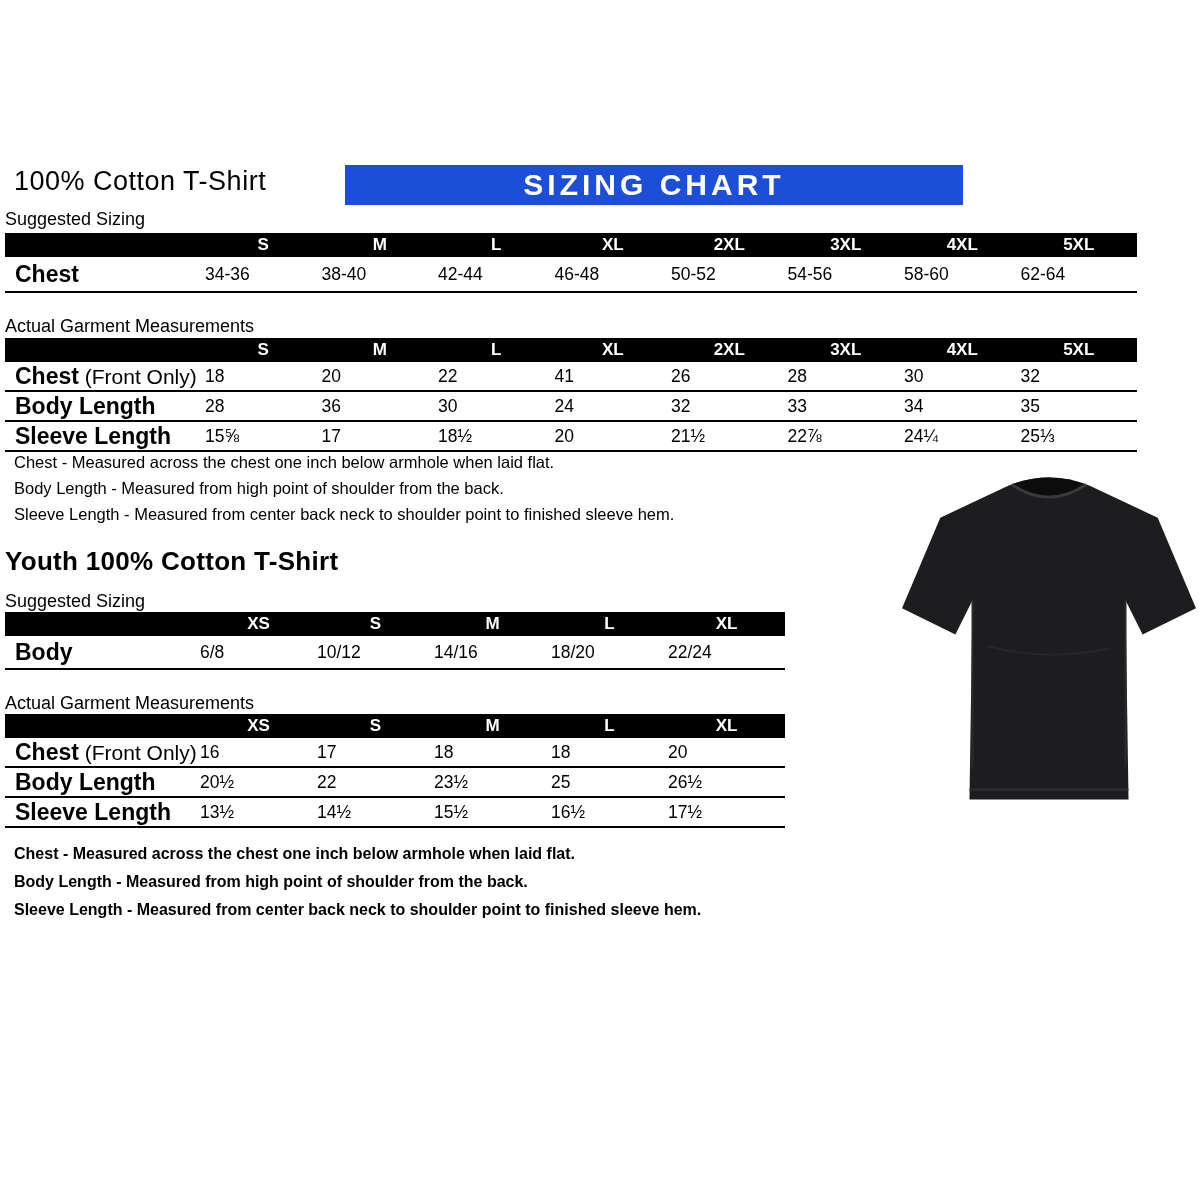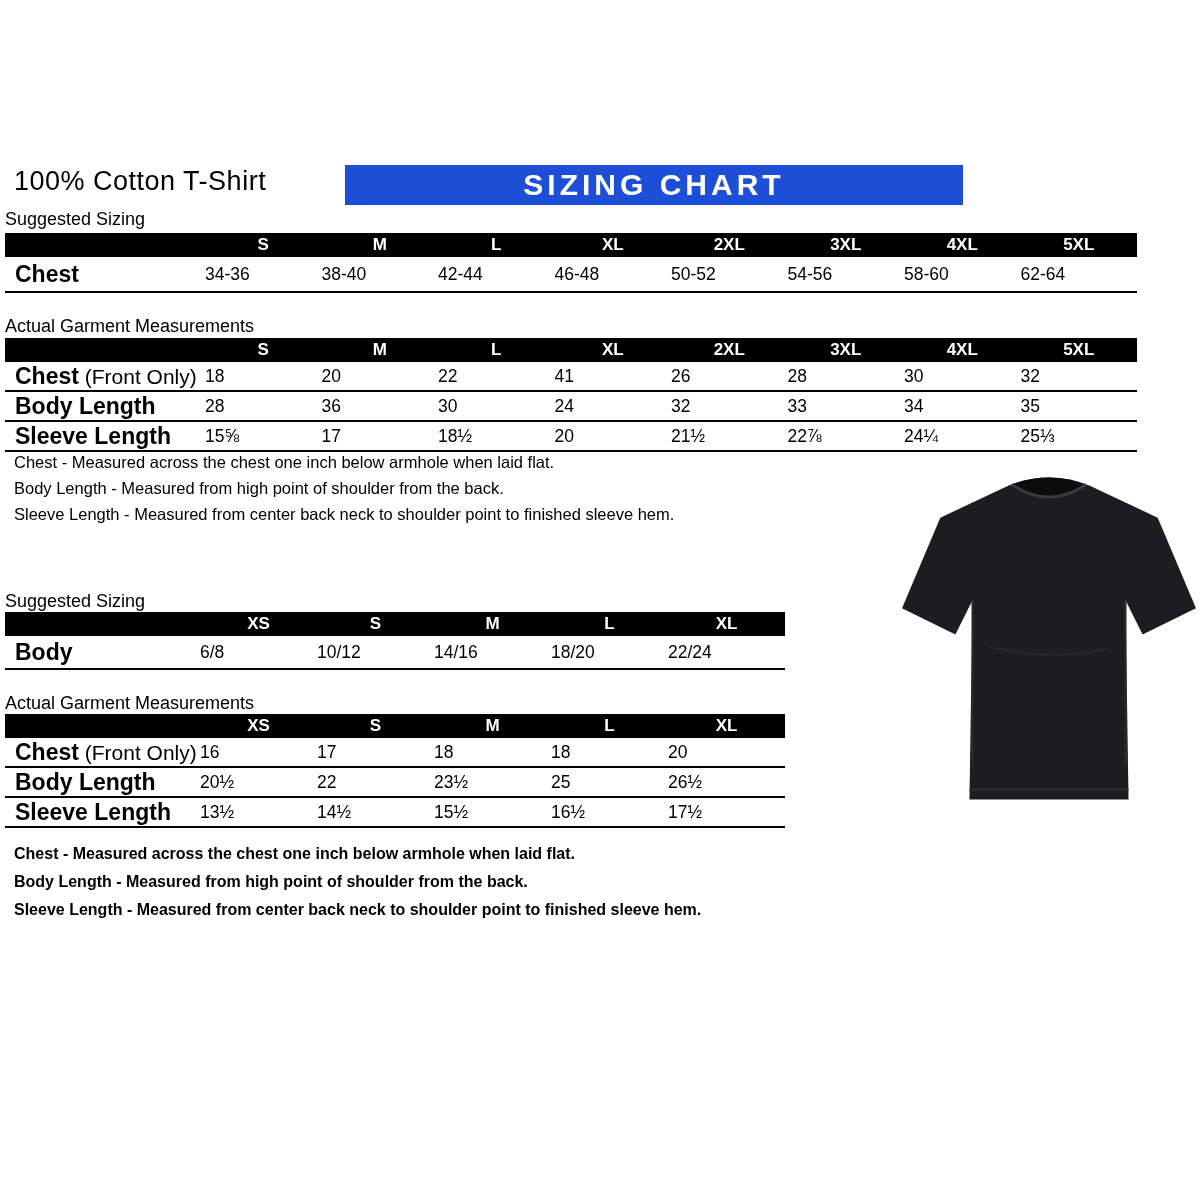--- a/index.html
+++ b/index.html
@@ -147,20 +147,21 @@
         <td>24¼</td>
         <td>25⅓</td>
       </tr>
     </tbody>
   </table>
 
   <div class="note" style="top:453px;">Chest - Measured across the chest one inch below armhole when laid flat.</div>
   <div class="note" style="top:479px;">Body Length - Measured from high point of shoulder from the back.</div>
   <div class="note" style="top:505px;">Sleeve Length - Measured from center back neck to shoulder point to finished sleeve hem.</div>
 
+  <div class="youth-title">Youth 100% Cotton T-Shirt</div>
 
   <div class="section-label" style="left:5px;top:591px;">Suggested Sizing</div>
 
   <table class="size-table" id="youth-sug">
     <colgroup>
         <col class="col-lbl-y">
         <col>
         <col>
         <col>
         <col>

